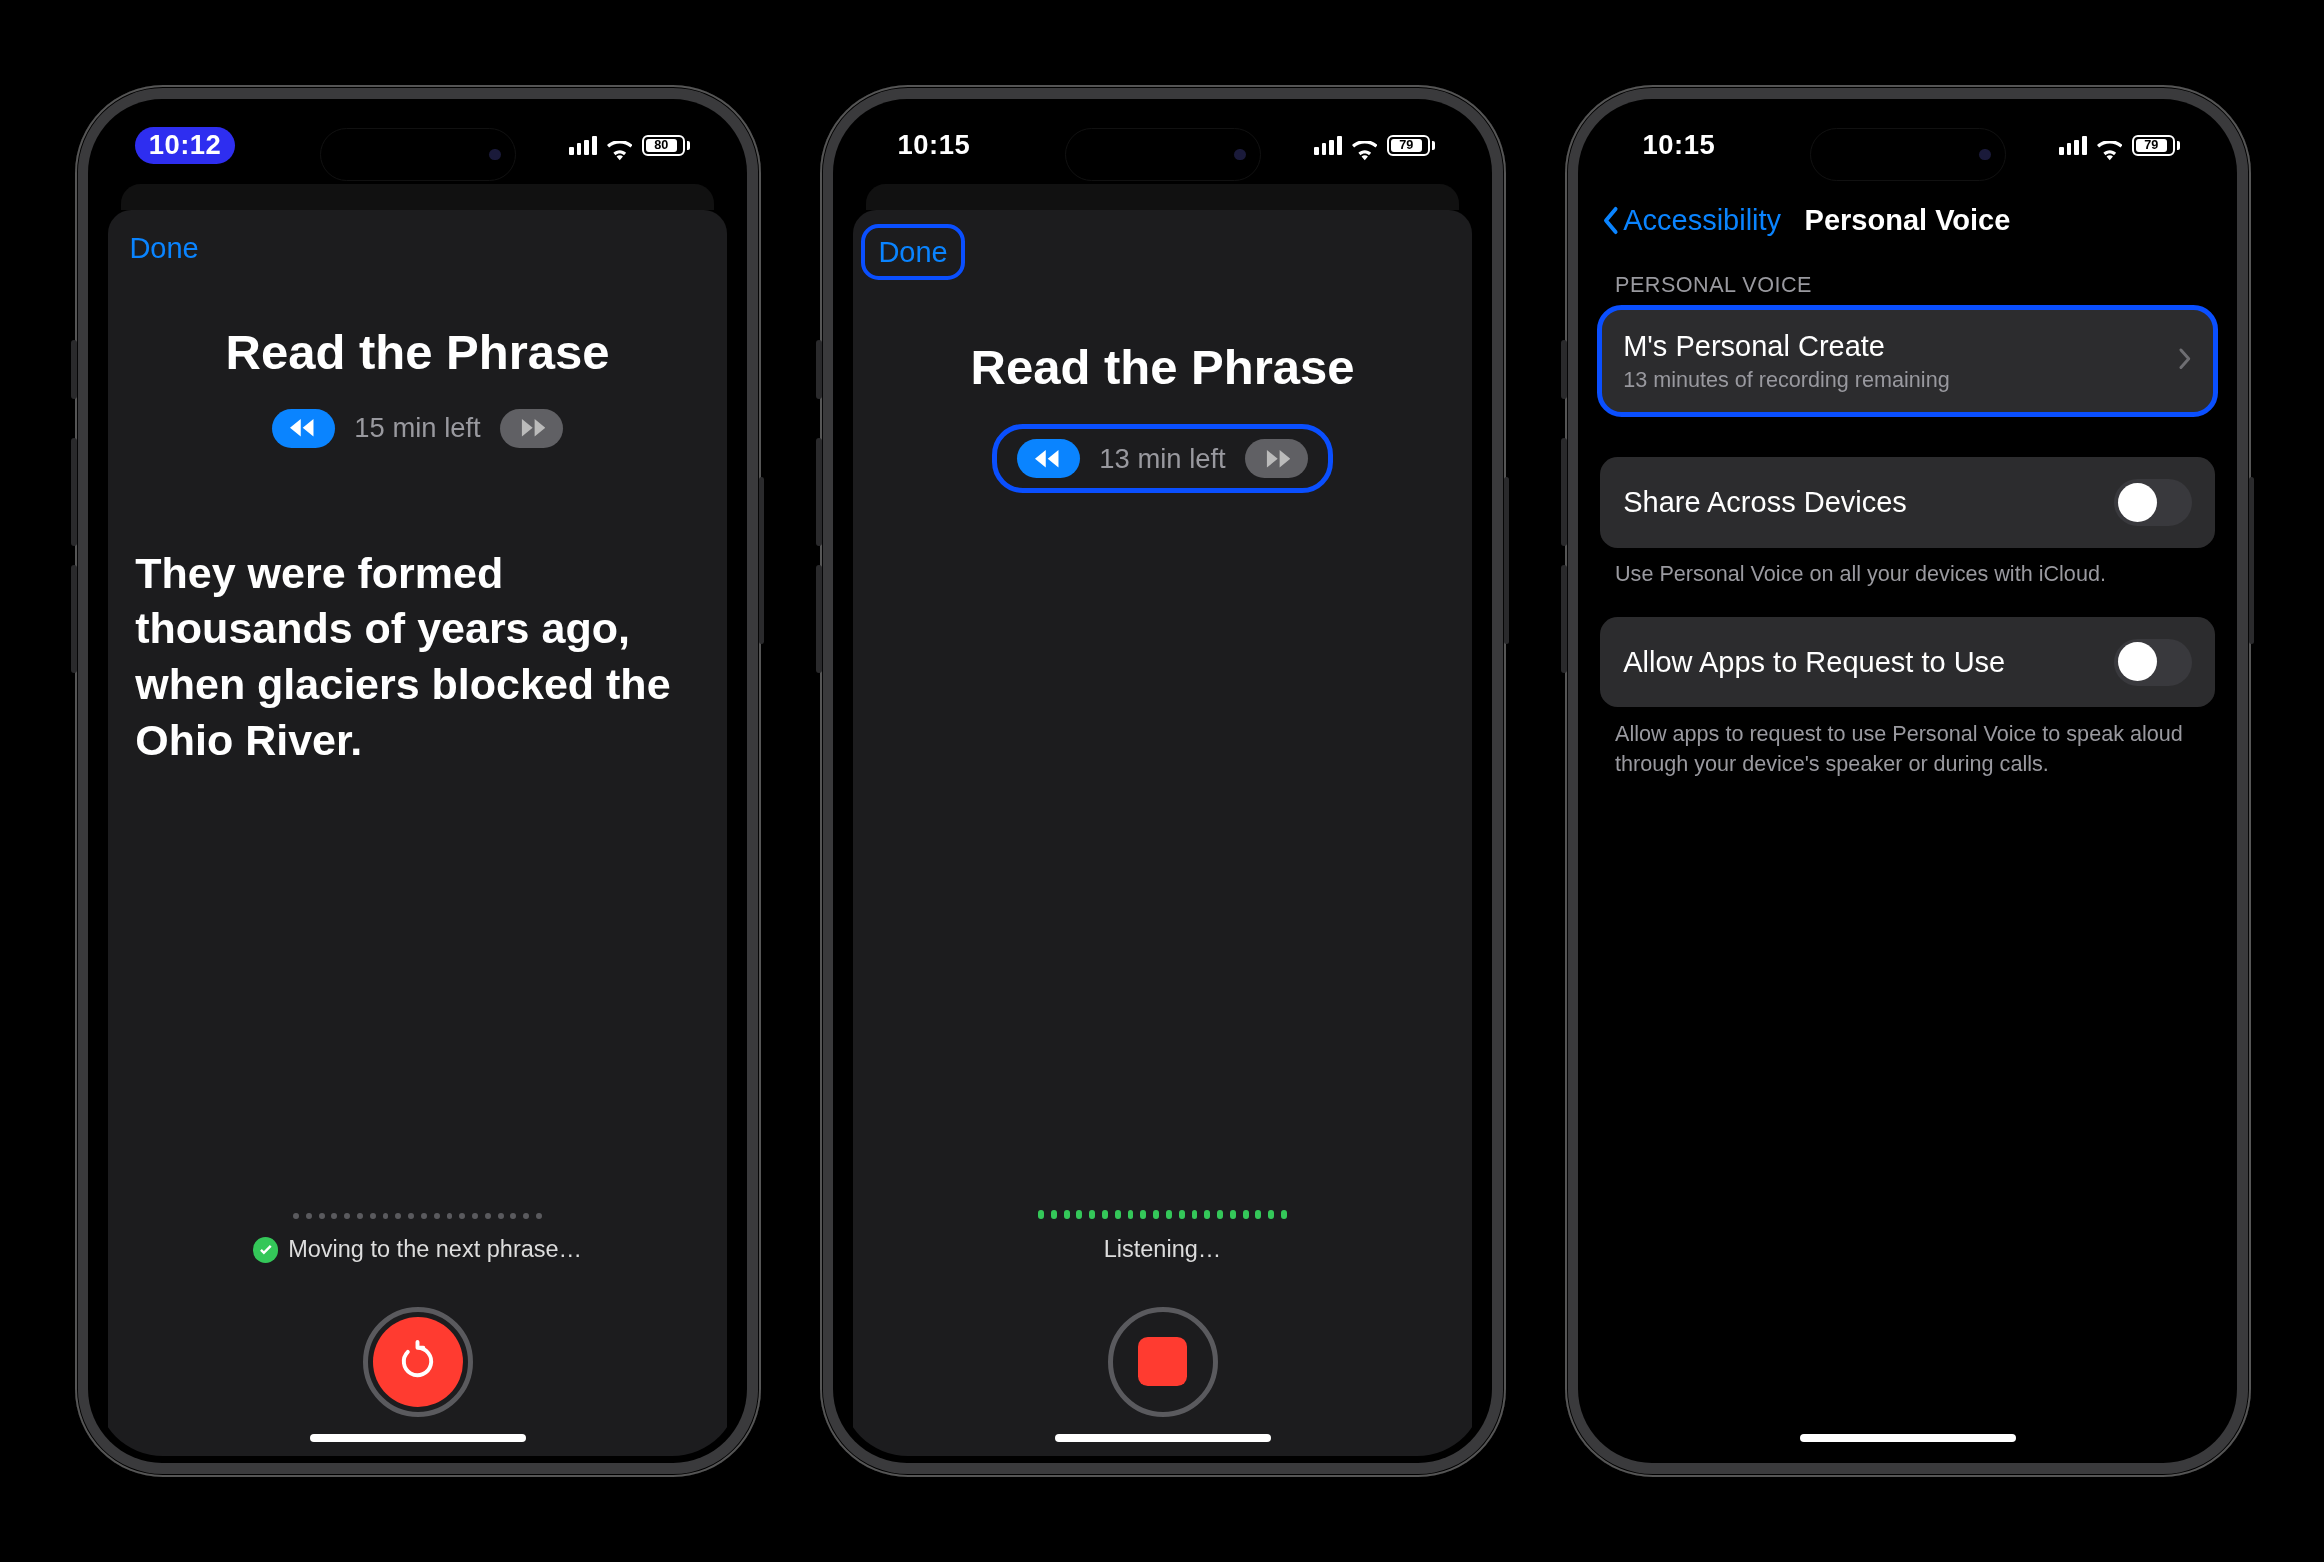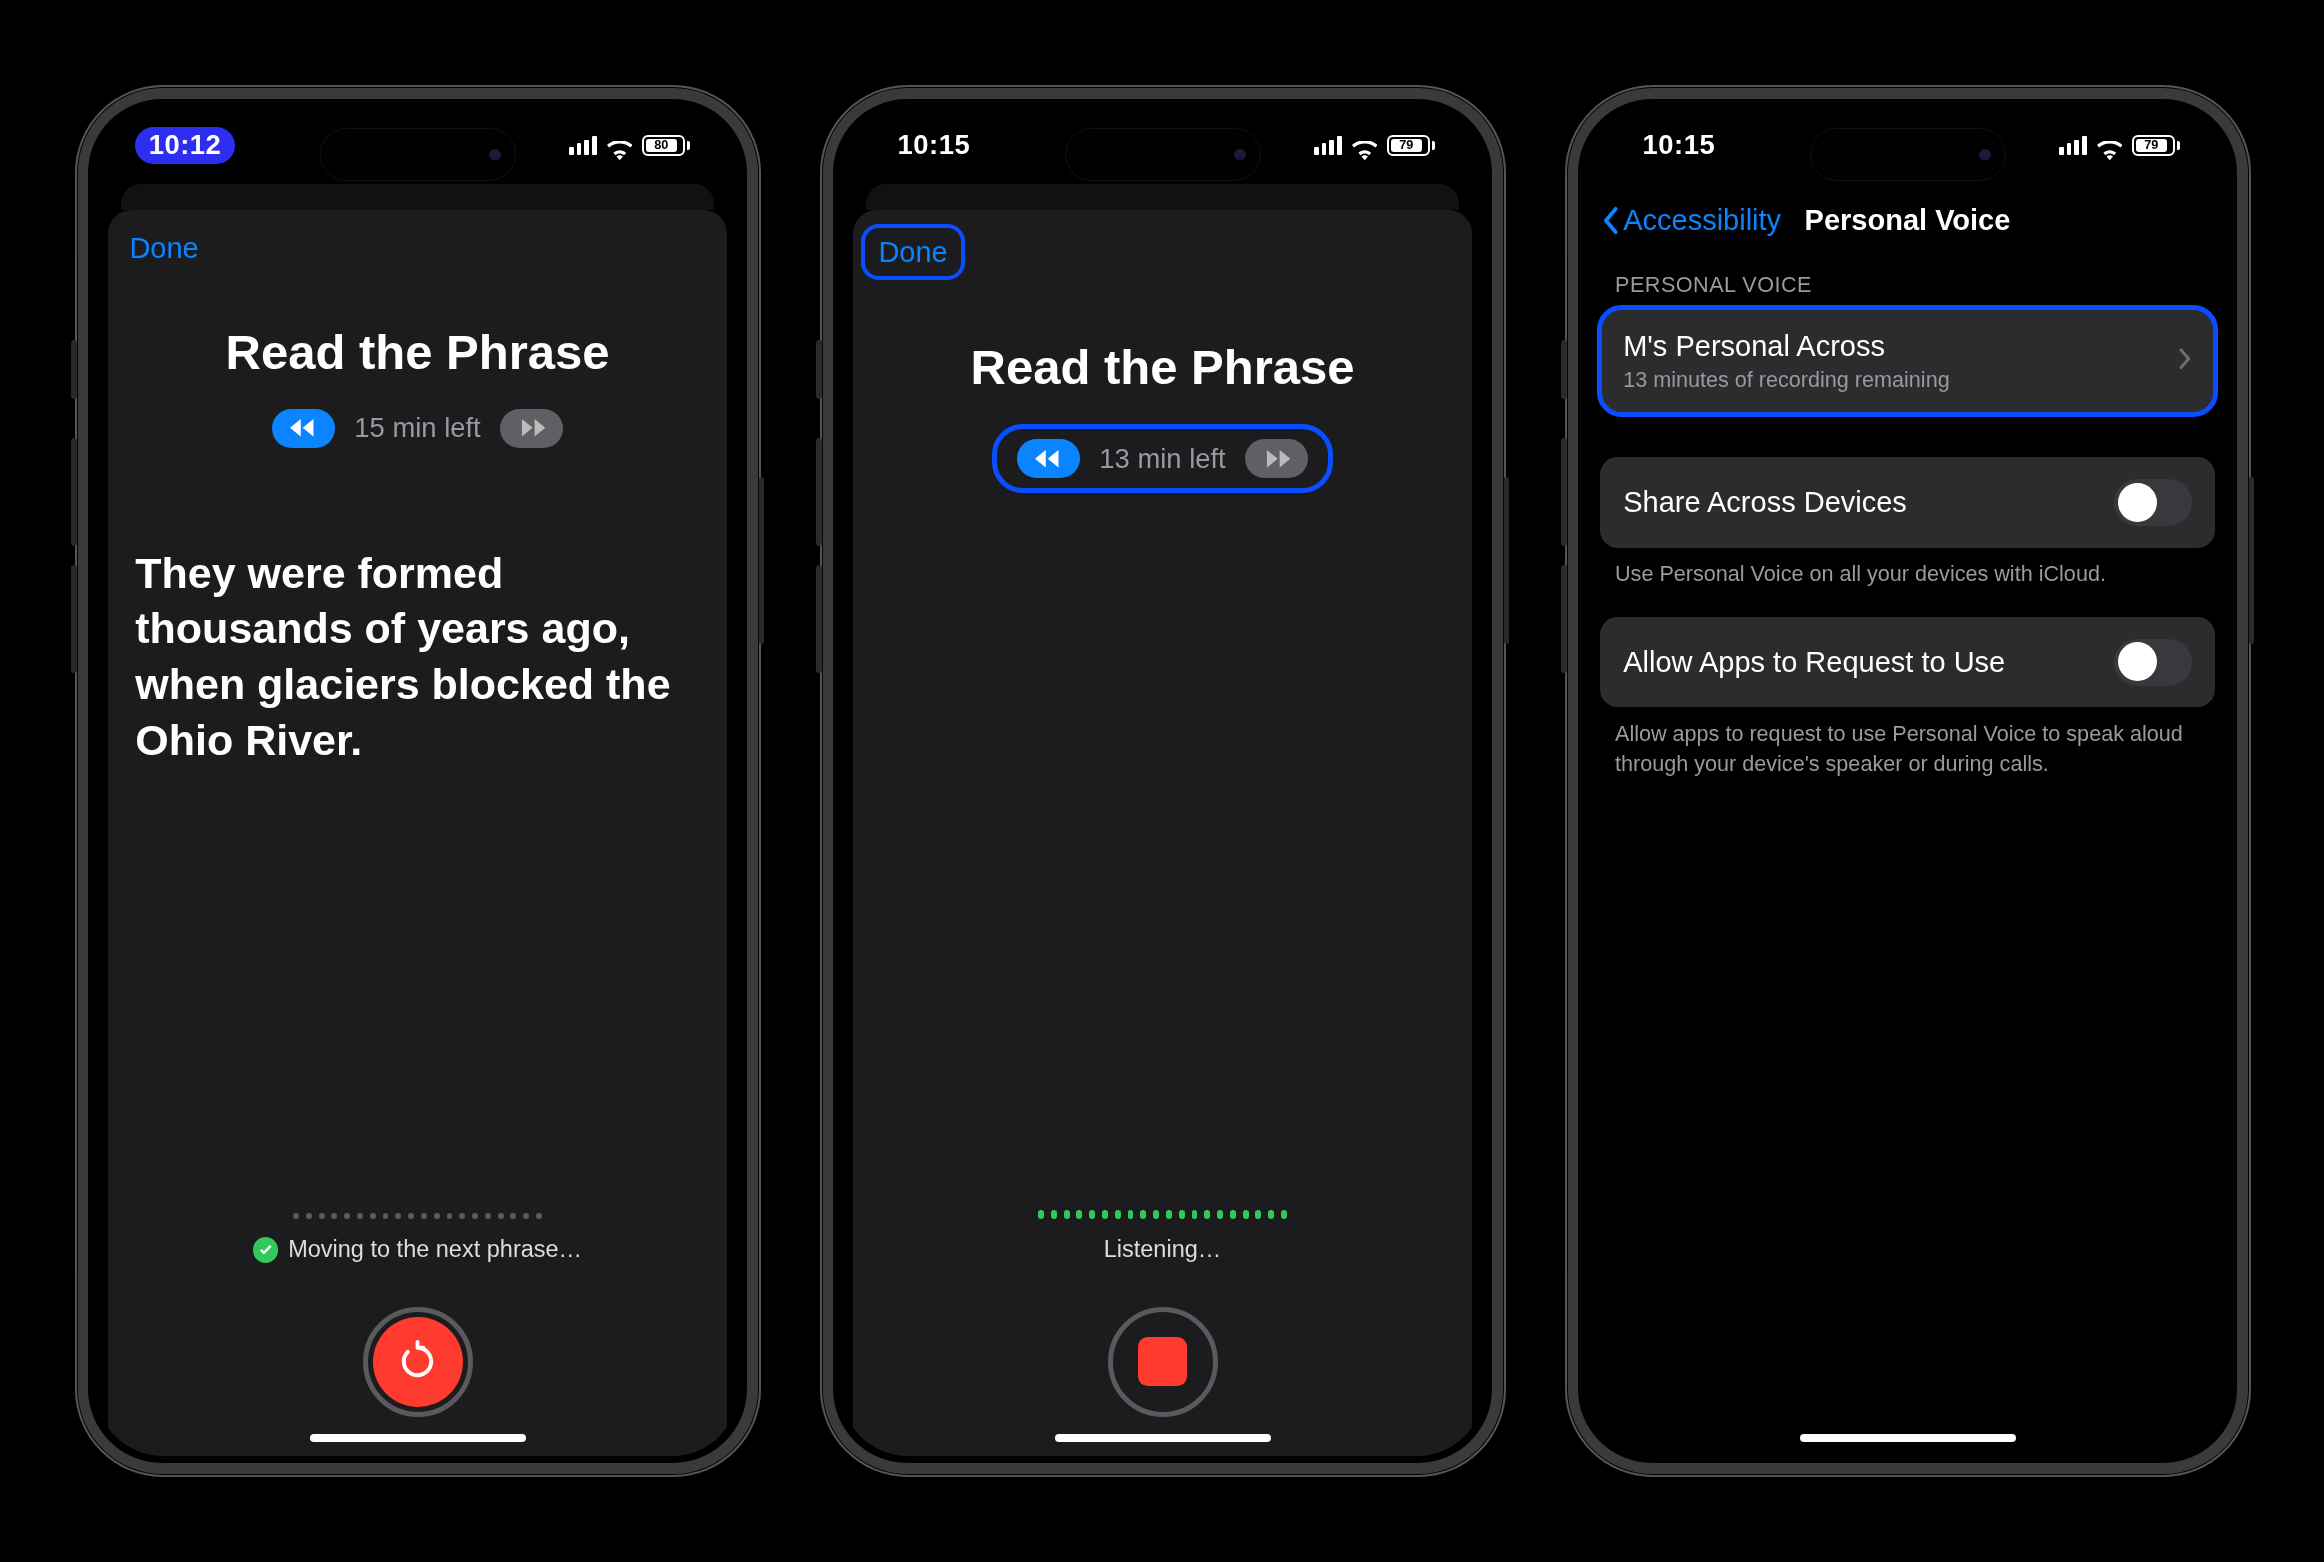--- a/index.html
+++ b/index.html
@@ -345,21 +345,21 @@
               <path d="M14 3L4 15l10 12"></path>
             </svg>
         <span>Accessibility</span>
       </div>
       <span class="navtitle">Personal Voice</span>
     </div>
 
     <div class="section-h">Personal Voice</div>
     <div class="cell hl">
       <div class="cell-col">
-        <span class="cell-title">M's Personal Across</span>
+        <span class="cell-title">M's Personal Create</span>
         <span class="cell-sub">13 minutes of recording remaining</span>
       </div>
       <span class="chev">
         <svg width="13.7" height="23.5" viewBox="0 0 14 24" fill="none" stroke="#6e6e72" stroke-width="3" stroke-linecap="round" stroke-linejoin="round">
               <path d="M3 3l8 9-8 9"></path>
             </svg>
       </span>
     </div>
 
     <div class="gap"></div>

